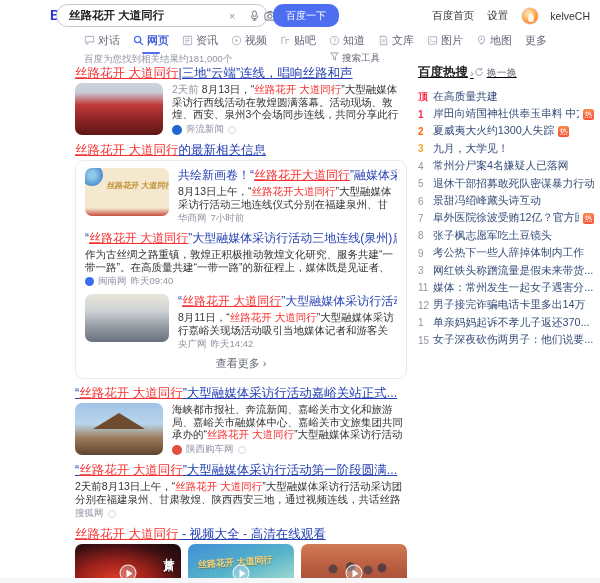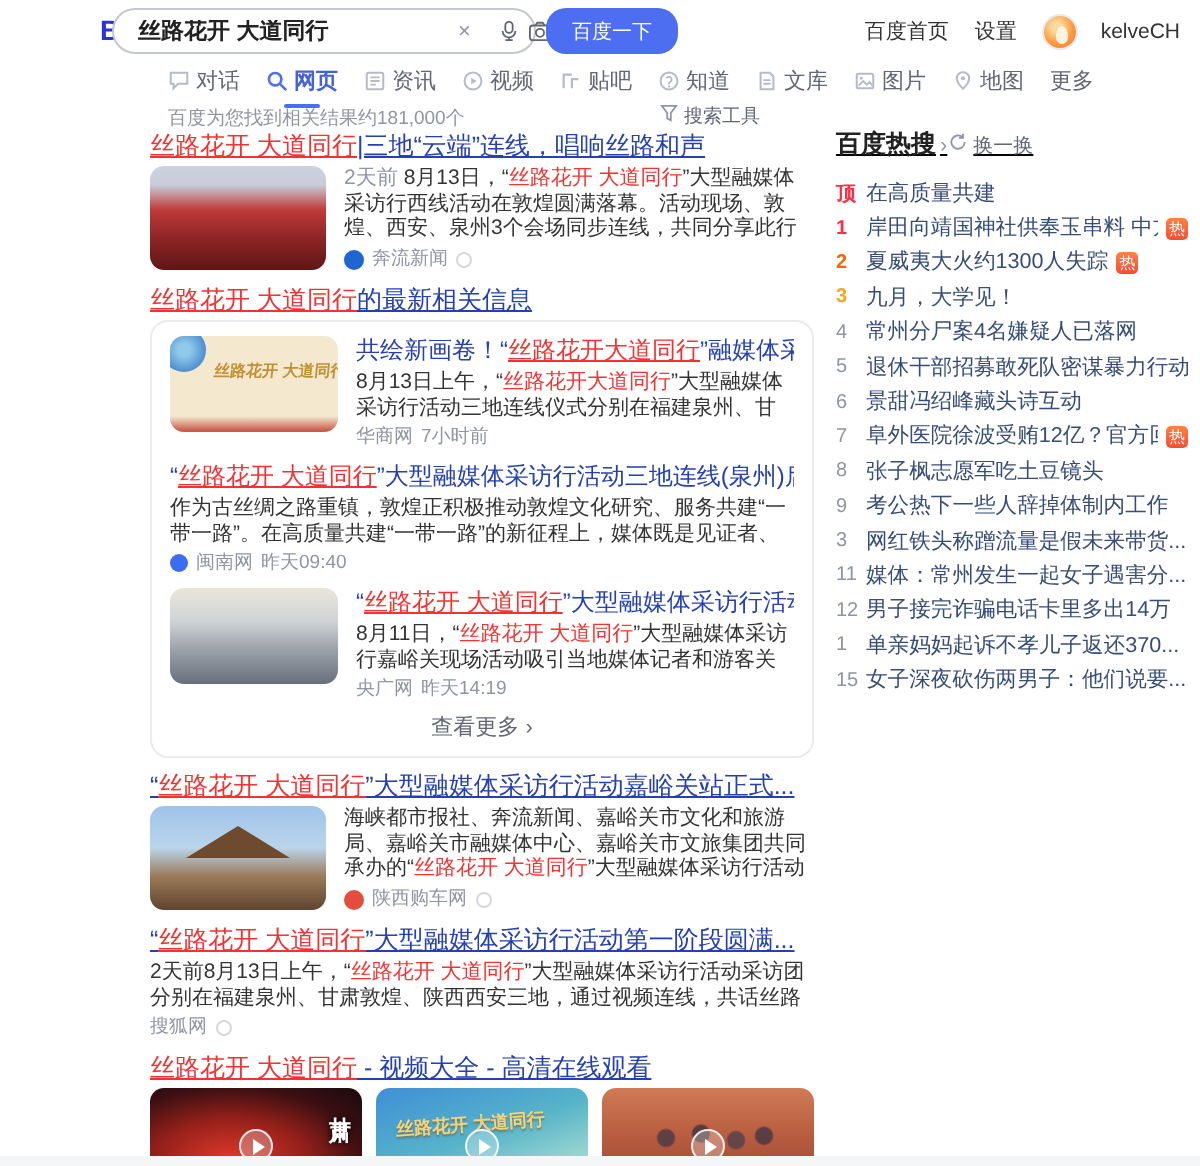--- a/index.html
+++ b/index.html
@@ -296,21 +296,21 @@
       </div>
 
       <div class="card-item" style="margin-bottom:2px;">
         <div class="row">
           <span class="thumb th-crowd"></span>
           <div style="min-width:0;">
             <div class="title"><span>“</span><span class="em">丝路花开 大道同行</span><span>”大型融媒体采访行活动第一阶...</span></div>
             <div class="snip" style="height:25px;"><span>8月11日，“</span><span class="em">丝路花开 大道同行</span><span>”大型融媒体采访行嘉峪关现场活动吸引当地媒体记者和游客关注。三秦都市报记者 马昭摄 三秦都市...</span></div>
             <div class="srcrow">
                 <span>央广网</span>
-                <span>昨天14:19</span>
+                <span>昨天14:42</span>
               </div>
           </div>
         </div>
       </div>
 
       <div class="more"><span>查看更多</span> <span>›</span></div>
     </div>
 
     <div class="blk">
       <div class="title"><span>“</span><span class="em">丝路花开 大道同行</span><span>”大型融媒体采访行活动嘉峪关站正式...</span></div>

